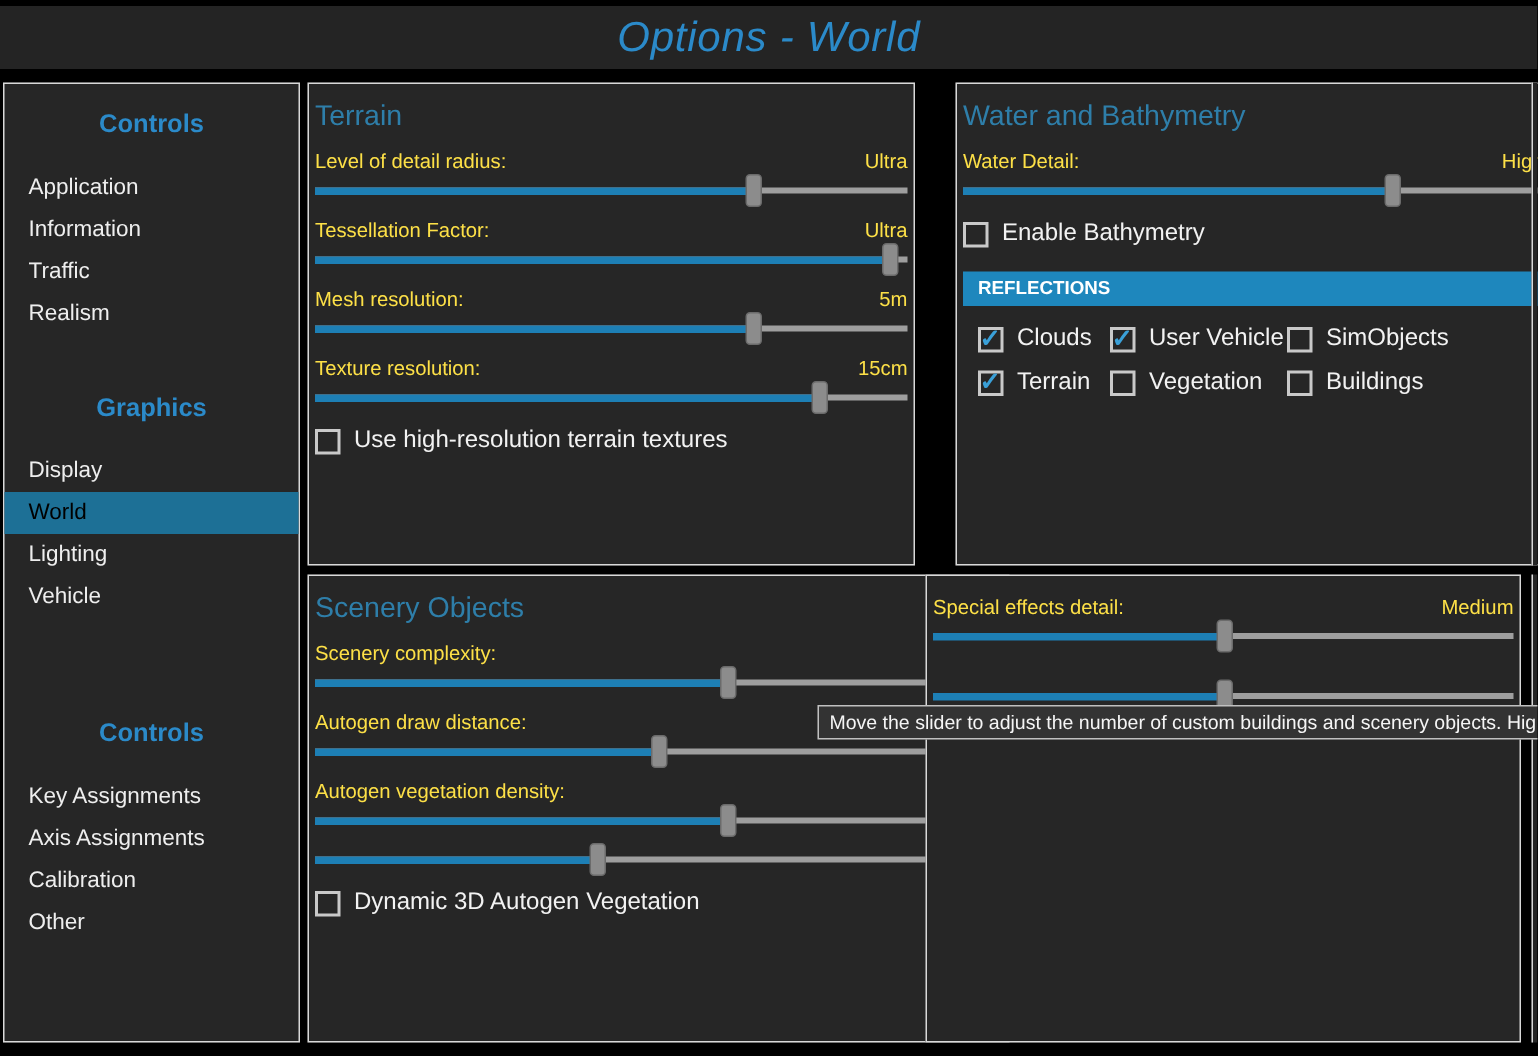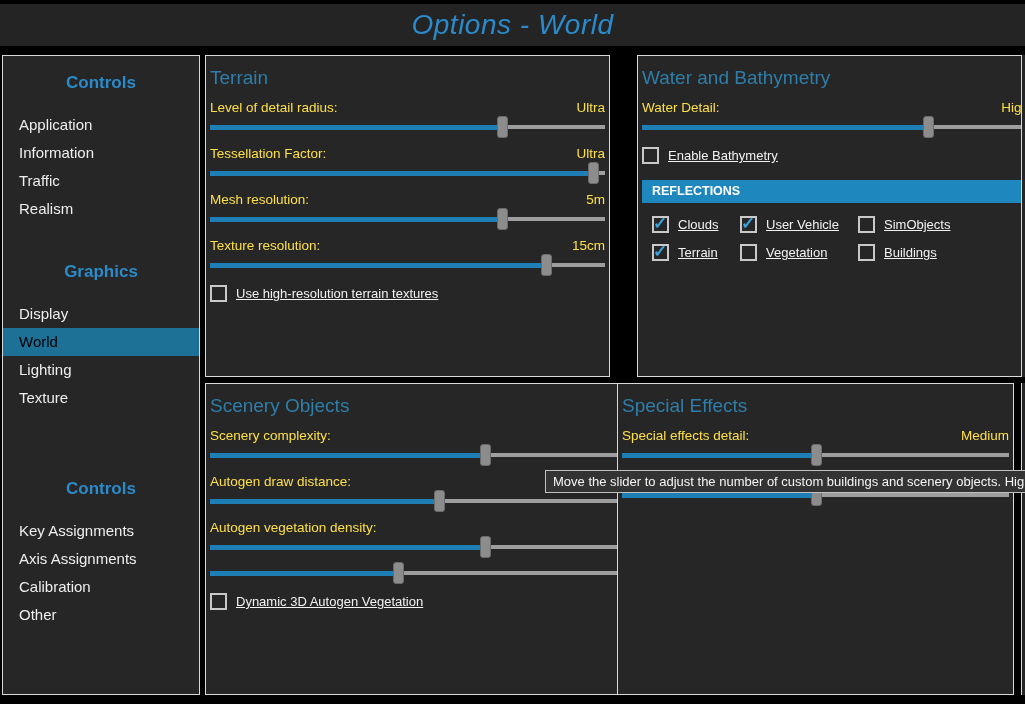--- a/index.html
+++ b/index.html
@@ -42,21 +42,21 @@
   .slider .fill  { position:absolute; left:0; top:10px; height:5px; background:#1d7fb5; }
   .slider .thumb { position:absolute; top:1px; width:11px; height:22px; background:#8c8c8c;
                    border:1px solid #6b6b6b; border-radius:3px; }
 
   
   .checkbox-row { display:flex; align-items:center; margin-top:8px; cursor:pointer; }
   .checkbox { width:17px; height:17px; border:2px solid #c9c9c9; position:relative;
               flex:0 0 17px; }
   .checkbox .mark { position:absolute; left:-1px; top:-5px; font-size:17px; font-weight:bold;
                     color:#3aa0d8; }
-  .checkbox-label { font-size:13px; color:#f2f2f2; margin-left:9px; white-space:nowrap;text-decoration:underline; }
+  .checkbox-label { font-size:16px; color:#f2f2f2; margin-left:9px; white-space:nowrap; }
 
   
   .reflections-header { margin-top:16px; height:23px; line-height:23px; background:#1e87bd;
                         color:#fff; font-size:12.5px; font-weight:bold; padding-left:10px; }
   .reflections-grid { display:grid; grid-template-columns:88px 118px auto; row-gap:11px;
                       margin:13px 0 0 10px; }
   .reflections-grid .checkbox-row { margin-top:0; }
 
   
   .tooltip { position:absolute; left:545px; top:470px; width:490px; height:23px;
@@ -83,21 +83,21 @@
       <div class="side-item">Application</div>
       <div class="side-item">Information</div>
       <div class="side-item">Traffic</div>
       <div class="side-item">Realism</div>
     </div>
     <div class="side-section">
       <div class="side-header">Graphics</div>
       <div class="side-item">Display</div>
       <div class="side-item selected">World</div>
       <div class="side-item">Lighting</div>
-      <div class="side-item">Texture</div>
+      <div class="side-item">Vehicle</div>
     </div>
     <div class="side-section">
       <div class="side-header">Controls</div>
       <div class="side-item">Key Assignments</div>
       <div class="side-item">Axis Assignments</div>
       <div class="side-item">Calibration</div>
       <div class="side-item">Other</div>
     </div>
   </div>
 
@@ -271,21 +271,20 @@
       <div class="checkbox-row">
     <span class="checkbox">
       <span class="mark"></span>
     </span>
     <span class="checkbox-label">Dynamic 3D Autogen Vegetation</span>
   </div>
     </div>
 </div>
 
 <div class="panel" id="panel-effects">
-  <div class="panel-title">Special Effects</div>
   <div>
       <div class="slider-row">
     <div class="slider-label-row">
       <span class="slider-label">Special effects detail:</span>
       <span class="slider-value">Medium</span>
     </div>
     <div class="slider">
       <div class="track"></div>
       <div class="fill" style="width: 50%;"></div>
       <div class="thumb" style="left: calc(50% - 5px);"></div>

